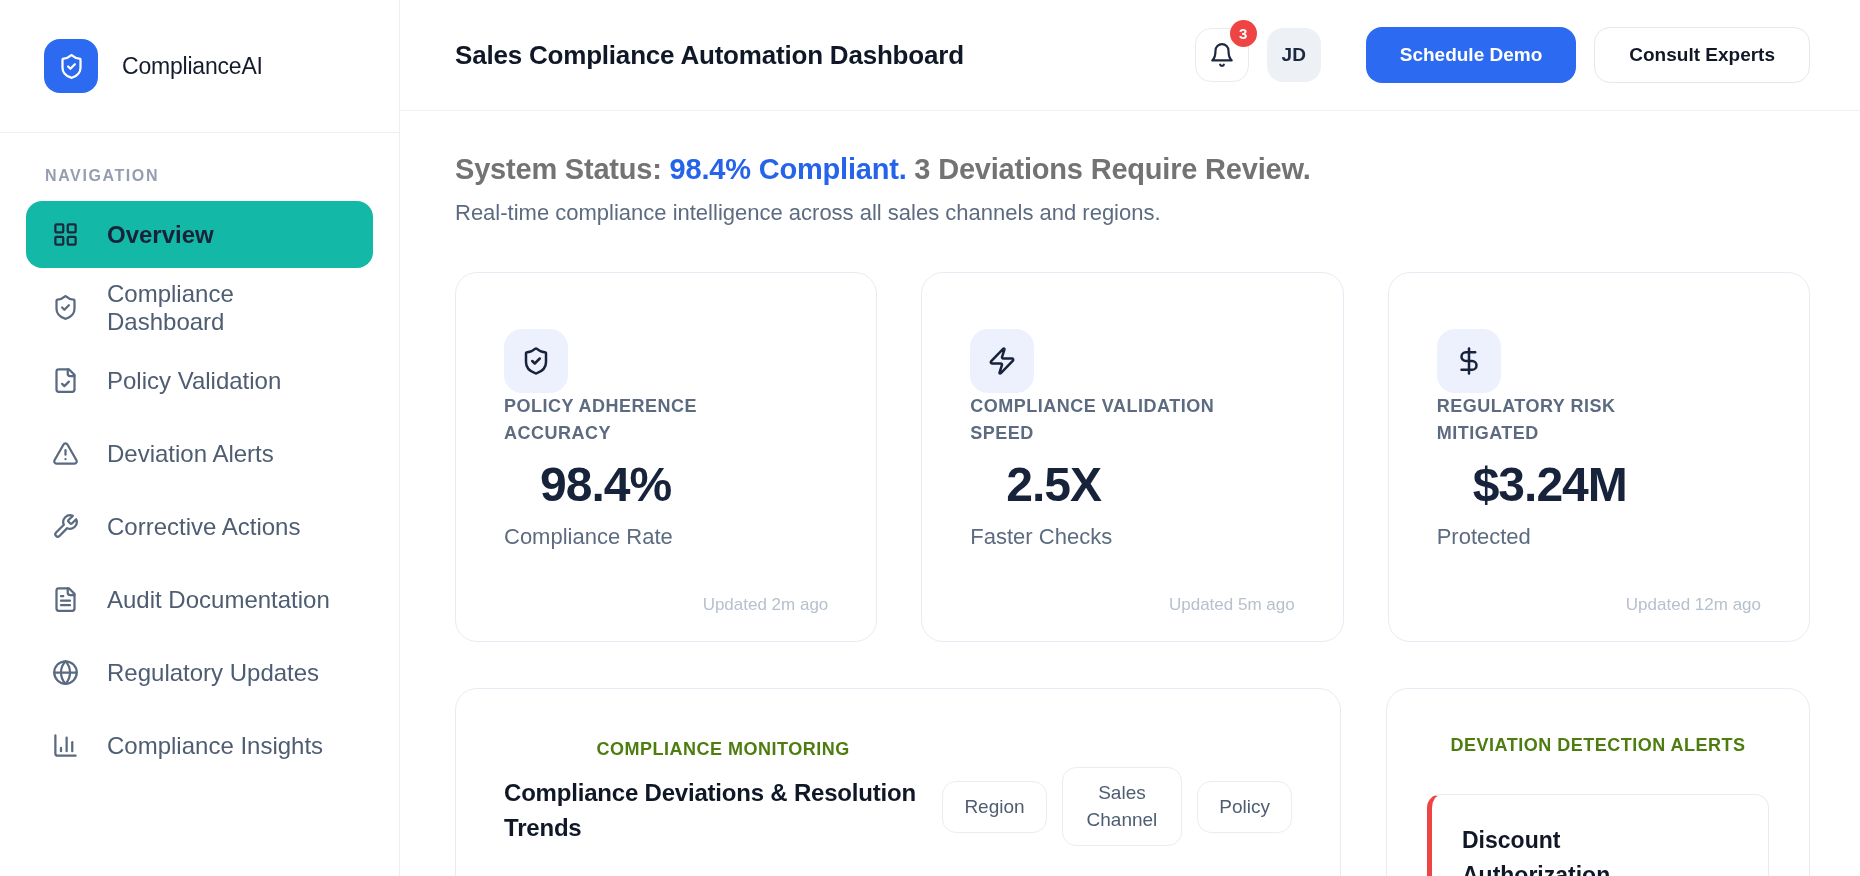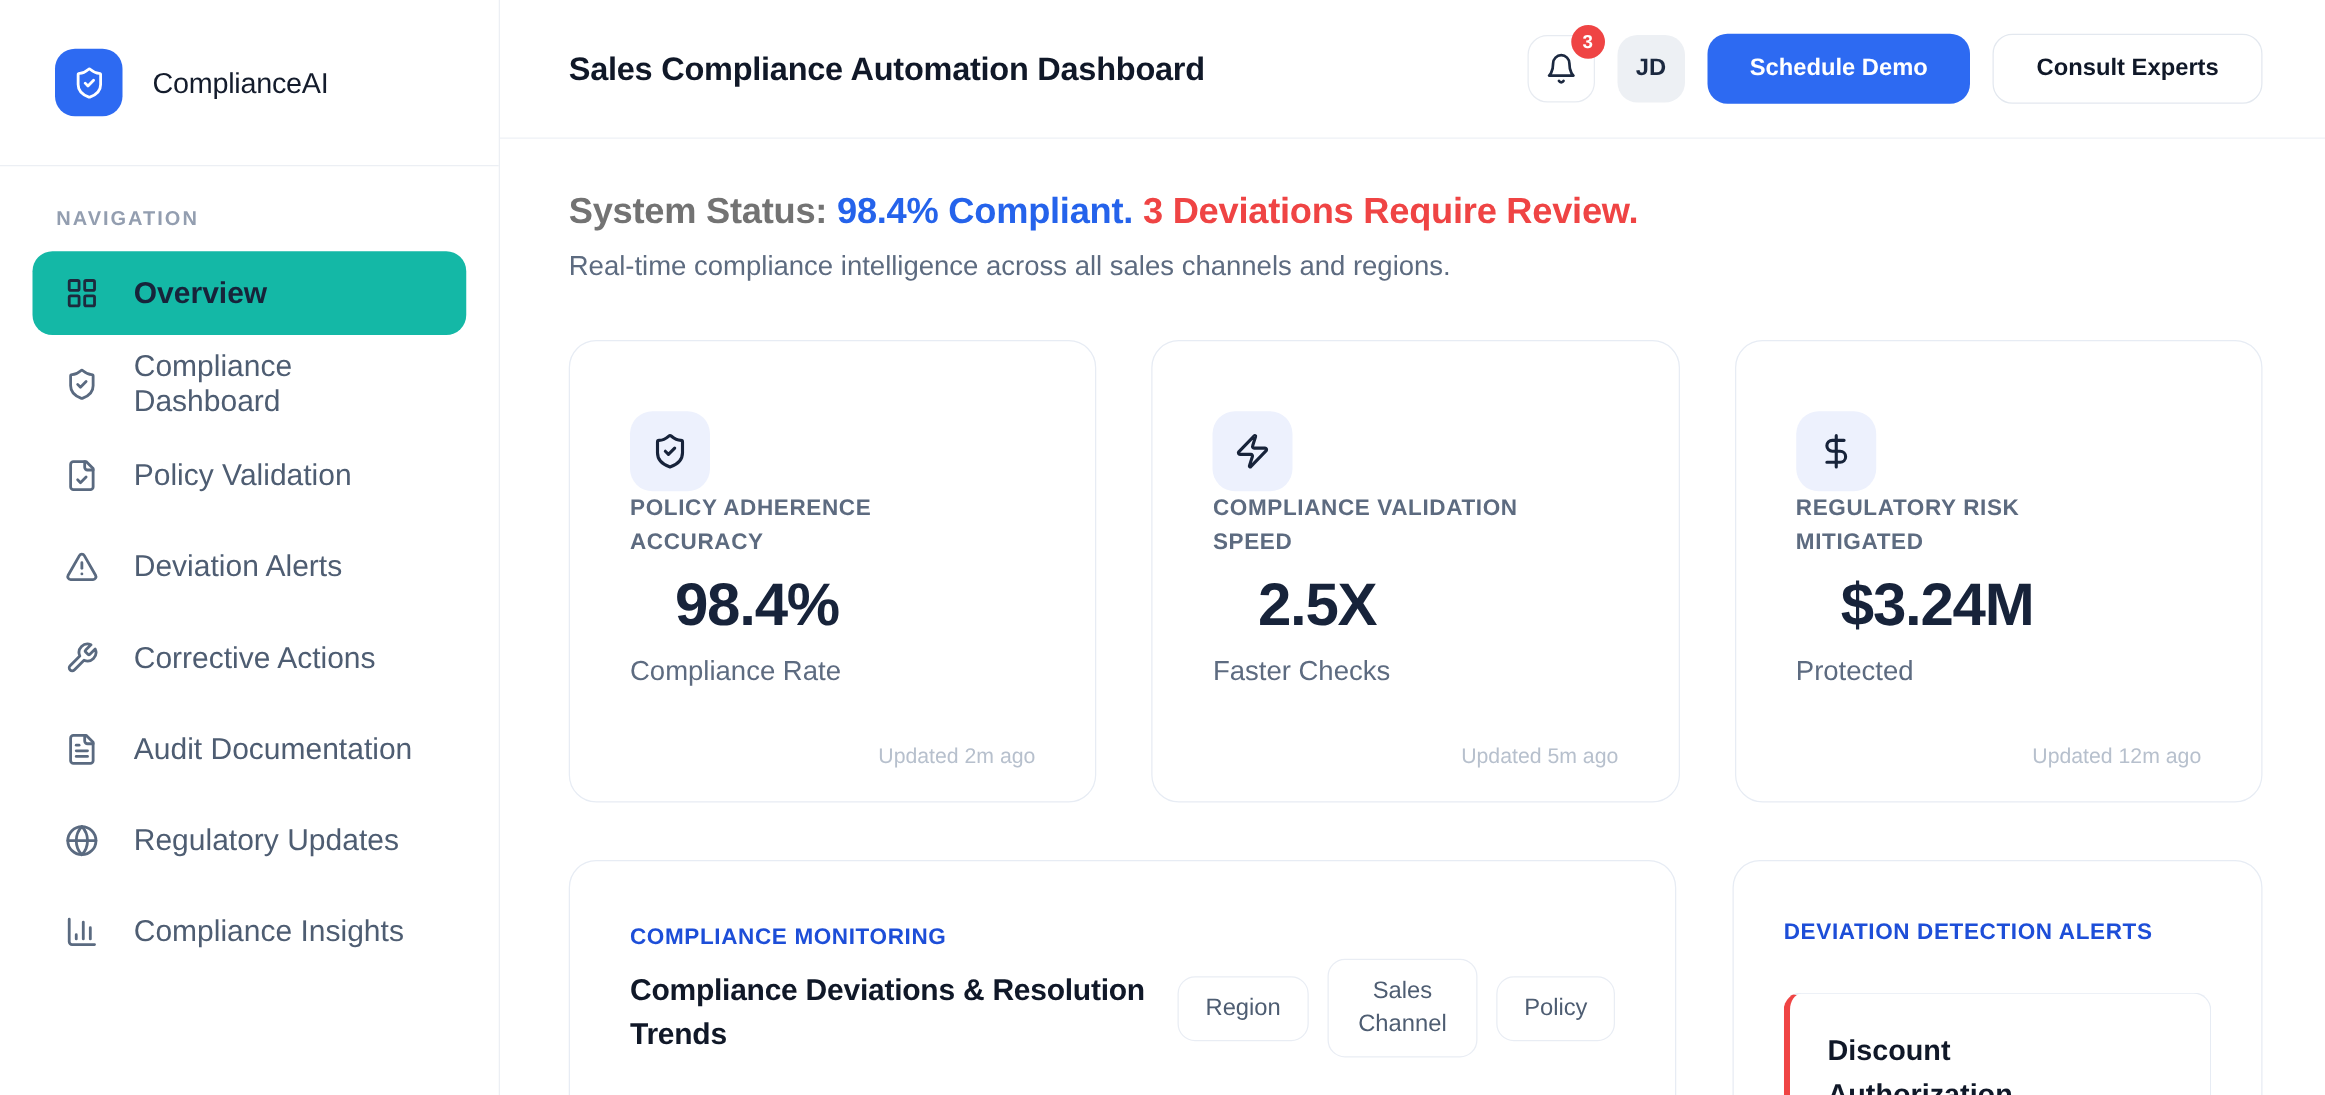--- a/index.html
+++ b/index.html
@@ -23,46 +23,46 @@
   
   .main { flex:1; display:flex; flex-direction:column; min-width:0; }
   .topbar { height:111px; min-height:111px; display:flex; align-items:center; padding:0 50px 0 55px; border-bottom:1px solid #eef1f6; }
   .page-title { font-size:26px; font-weight:700; color:#101828; letter-spacing:-0.2px; }
   .topbar-actions { margin-left:auto; display:flex; align-items:center; gap:18px; }
   .icon-btn { position:relative; width:54px; height:54px; border-radius:16px; border:1px solid #e7ebf1; background:#fff; display:flex; align-items:center; justify-content:center; color:#1c2940; cursor:pointer; }
   .icon-btn svg { width:26px; height:26px; }
   .badge { position:absolute; top:-9px; right:-9px; min-width:27px; height:27px; border-radius:50%; background:#ef4444; color:#fff; font-size:15px; font-weight:700; display:flex; align-items:center; justify-content:center; }
   .avatar { width:54px; height:54px; border-radius:16px; background:#edf0f4; display:flex; align-items:center; justify-content:center; font-size:19px; font-weight:700; color:#1c2940; cursor:pointer; }
   .btn { height:56px; border-radius:16px; padding:0 34px; font-size:19px; font-weight:600; display:flex; align-items:center; justify-content:center; cursor:pointer; border:none; font-family:inherit; }
-  .btn-primary { background:#2d6af2; color:#fff; margin-left:0; }
+  .btn-primary { background:#2d6af2; color:#fff; margin-left:27px; }
   .btn-secondary { background:#fff; color:#101828; border:1px solid #e3e8ef; }
 
   .content { padding:40px 50px 0 55px; flex:1; }
   .status-heading { font-size:29px; font-weight:700; letter-spacing:-0.2px; line-height:1.25; }
   .status-heading .t-dark { color:#737373; }
   .status-heading .t-blue { color:#2563eb; }
-  .status-heading .t-red  { color:#ef4444; }
+  .status-heading .t-red  { color:#737373; }
   .subtitle { margin-top:13px; font-size:22px; color:#5d6b80; }
 
   
   .stats-row { margin-top:46px; display:grid; grid-template-columns:repeat(3,1fr); gap:44px; }
   .stat-card { height:370px; border:1px solid #e7ecf4; border-radius:22px; background:#fff; padding:56px 48px 26px; display:flex; flex-direction:column; }
   .stat-icon { width:64px; height:64px; border-radius:18px; background:#edf1fd; display:flex; align-items:center; justify-content:center; color:#17233a; }
   .stat-icon svg { width:30px; height:30px; }
   .stat-label { font-size:18px; font-weight:700; letter-spacing:0.5px; color:#5d6b80; line-height:1.5; max-width:270px; }
   .stat-value { margin-top:10px; font-size:48px; font-weight:800; color:#17233a; letter-spacing:-1px;margin-left:36px; }
   .stat-sub { margin-top:12px; font-size:22px; color:#5d6b80; }
   .stat-updated { margin-top:auto; align-self:flex-end; font-size:17px; color:#b7c0cd; }
 
   
   .panels-row { margin-top:46px; display:grid; grid-template-columns:1fr 424px; gap:45px; }
   .panel { border:1px solid #e7ecf4; border-radius:22px; background:#fff; height:430px; }
   .panel-left { padding:50px 48px; }
   .panel-head { display:flex; justify-content:space-between; align-items:flex-start; }
-  .eyebrow { font-size:18px; font-weight:700; letter-spacing:0.5px; color:#1d4ed8; }
+  .eyebrow { font-size:18px; font-weight:700; letter-spacing:0.5px; color:#4d7c0f;text-align:center; }
   .panel-title { margin-top:16px; font-size:24px; font-weight:700; color:#101828; max-width:440px; line-height:1.45; letter-spacing:-0.2px; }
   .filters { display:flex; gap:15px; align-items:center; margin-top:28px; }
   .filter-btn { border:1px solid #e9edf4; border-radius:14px; background:#fff; padding:12px 21px; font-size:19px; color:#4e5d72; text-align:center; max-width:122px; line-height:1.4; cursor:pointer; font-family:inherit; }
 
   .panel-right { padding:46px 40px; }
   .alert-card { margin-top:38px; border:1px solid #e7ecf4; border-left:5px solid #ef4444; border-radius:14px; padding:28px 30px; cursor:pointer; }
   .alert-title { font-size:23px; font-weight:600; color:#101828; line-height:1.5; max-width:180px; }
 </style>
 </head>
 <body>

